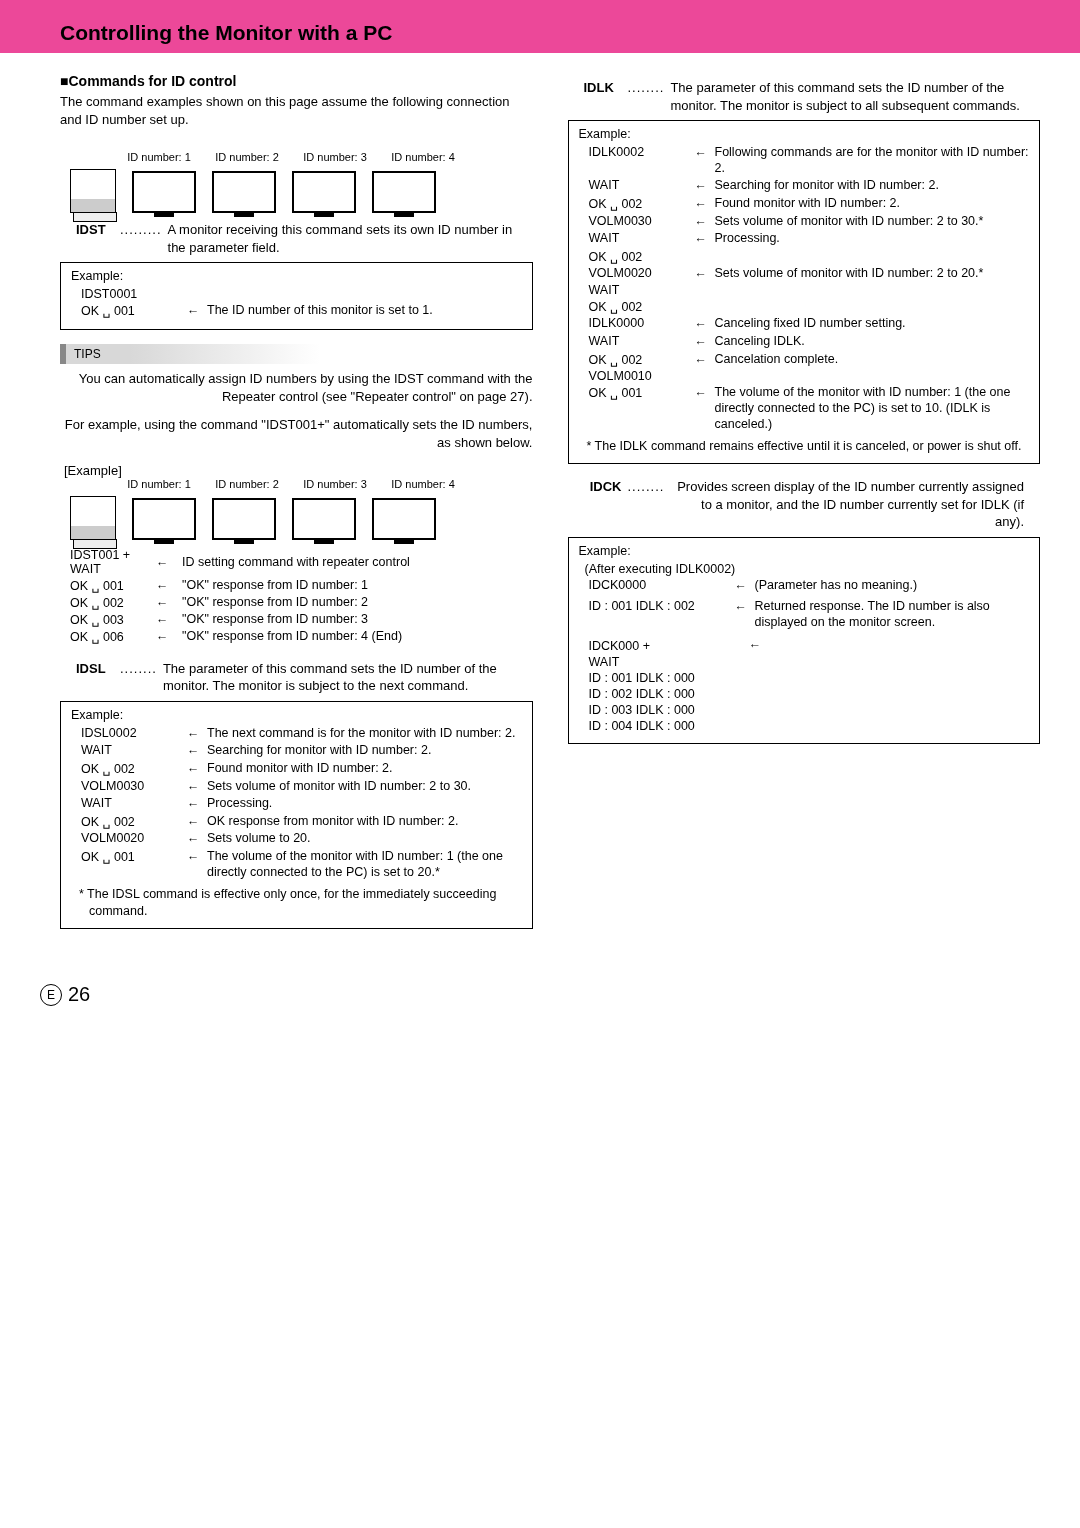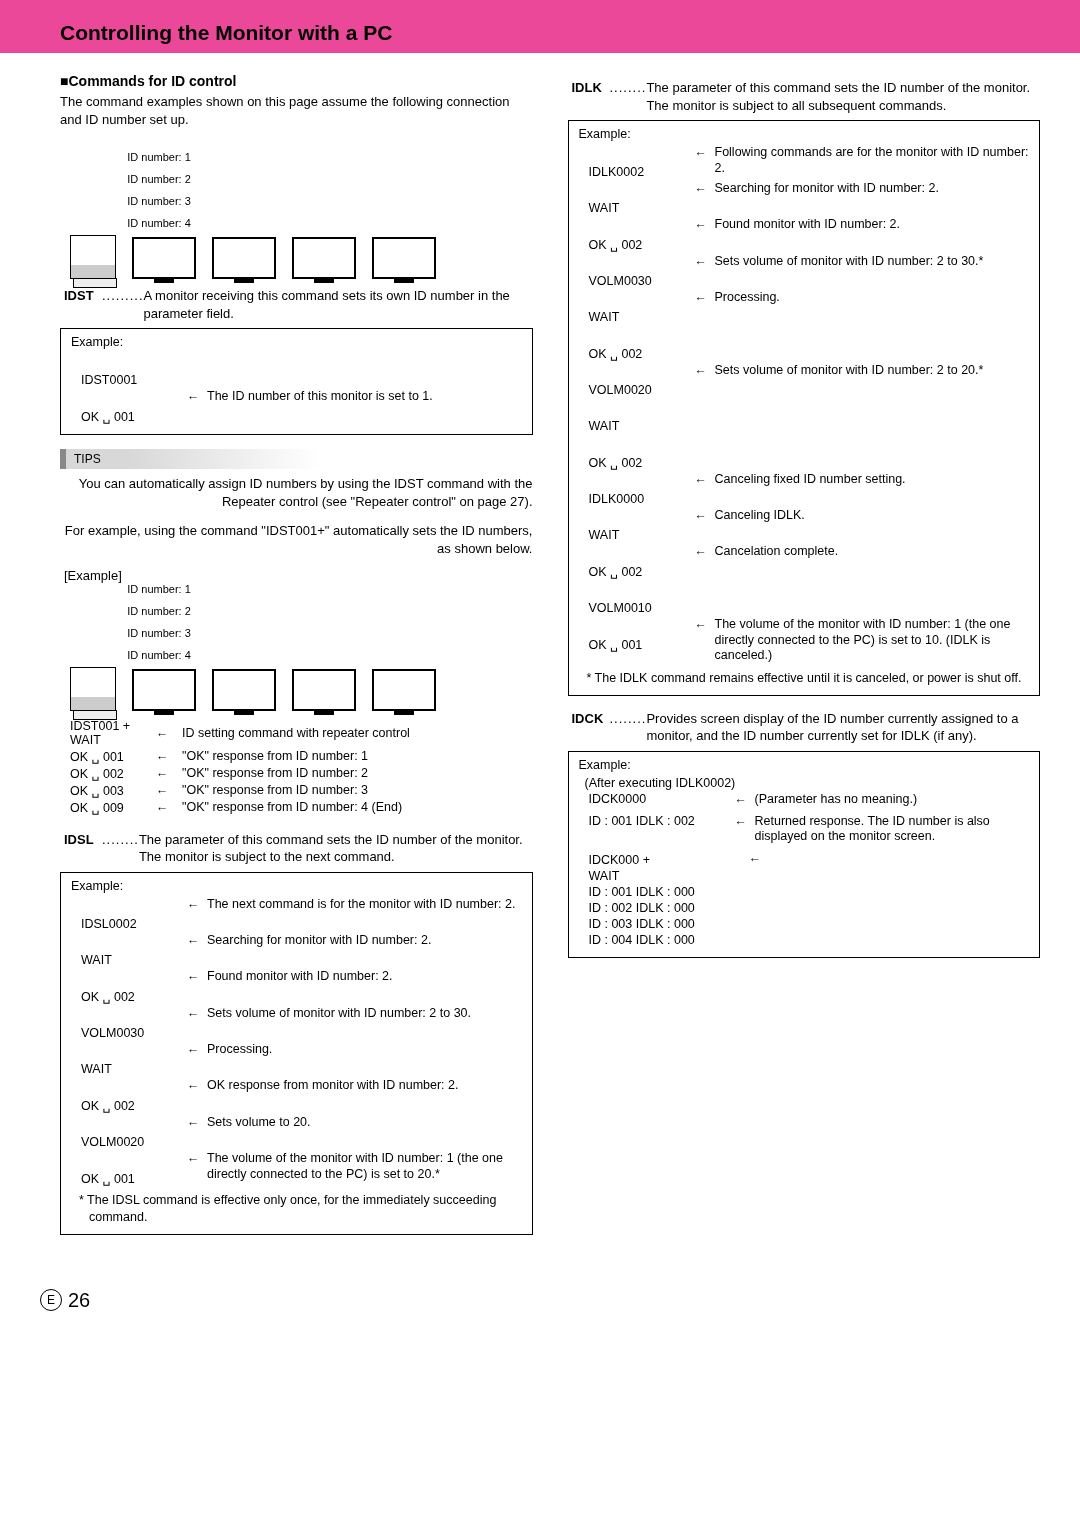--- a/index.html
+++ b/index.html
@@ -32,21 +32,20 @@
     display: flex;
     gap: 16px;
     align-items: flex-end;
     margin: 6px 0 8px 10px;
   }
   .diagram-labels {
     display: flex;
     gap: 10px;
     margin-left: 60px;
     font-size: 11px;
-    flex-direction: column;
   }
   .diagram-labels span { width: 78px; text-align: center; }
   .pc-icon {
     width: 46px; height: 44px;
     border: 1px solid #000;
     position: relative;
     background: linear-gradient(#fff 70%, #ccc 70%);
   }
   .pc-icon::before {
     content: ""; position: absolute; bottom: -10px; left: 2px;
@@ -57,39 +56,40 @@
     border: 2px solid #000;
     position: relative;
   }
   .monitor-icon::after {
     content: ""; position: absolute; bottom: -6px; left: 50%;
     transform: translateX(-50%);
     width: 20px; height: 4px; background: #000;
   }
   .cmd-desc {
     display: flex;
-    margin: 6px 4px;
+    gap: 6px;
+    margin: 6px 16px;
     line-height: 1.35;
   }
   .cmd-desc .name { font-weight: bold; min-width: 38px; }
   .cmd-desc .dots { letter-spacing: 1px; }
   .box {
     border: 1px solid #000;
     padding: 6px 10px 8px 10px;
     margin: 4px 0 14px 0;
     font-size: 12.5px;
   }
   .box .ex-title { margin-bottom: 4px; }
   .row {
     display: flex;
     align-items: flex-start;
     margin: 2px 0;
     gap: 6px;
   }
-  .row .c1 { width: 108px; padding-left: 10px; margin-top: 20px; }
+  .row .c1 { width: 108px; padding-left: 10px; }
   .row .c1b { width: 148px; padding-left: 10px; }
   .row .arrow { width: 16px; text-align: center; font-weight: bold; }
   .row .c2 { flex: 1; line-height: 1.25; }
   .tips-bar {
     background: linear-gradient(to right, #888 0, #888 6px, #d8d8d8 6px, #d8d8d8 70px, #fff 260px);
     padding: 3px 8px 3px 14px;
     font-size: 12px;
     margin-top: 14px;
     margin-bottom: 6px;
   }
@@ -202,21 +202,21 @@
         <div class="r1">OK ␣ 002</div>
         <div class="arrow">←</div>
         <div class="r2">"OK" response from ID number: 2</div>
       </div>
     <div class="resp-row">
         <div class="r1">OK ␣ 003</div>
         <div class="arrow">←</div>
         <div class="r2">"OK" response from ID number: 3</div>
       </div>
     <div class="resp-row">
-        <div class="r1">OK ␣ 009</div>
+        <div class="r1">OK ␣ 006</div>
         <div class="arrow">←</div>
         <div class="r2">"OK" response from ID number: 4 (End)</div>
       </div>
 
     <div class="cmd-desc" style="margin-top:16px;justify-content:flex-end;">
       <span class="name">IDSL</span>
       <span class="dots">........</span>
       <span>The parameter of this command sets the ID number of the monitor. The monitor is subject to the next command.</span>
     </div>
 
@@ -337,21 +337,21 @@
           </div>
           <div class="row">
             <div class="c1">OK ␣ 001</div>
             <div class="arrow">←</div>
             <div class="c2">The volume of the monitor with ID number: 1 (the one directly connected to the PC) is set to 10. (IDLK is canceled.)</div>
           </div>
         </div>
       <div class="footnote">*  The IDLK command remains effective until it is canceled, or power is shut off.</div>
     </div>
 
-    <div class="cmd-desc" style="margin-top:14px;">
+    <div class="cmd-desc" style="margin-top:14px;text-align:right;">
       <span class="name">IDCK</span>
       <span class="dots">........</span>
       <span>Provides screen display of the ID number currently assigned to a monitor, and the ID number currently set for IDLK (if any).</span>
     </div>
 
     <div class="box">
       <div class="ex-title">Example:</div>
       <div style="margin-left:6px;">(After executing IDLK0002)</div>
       <div class="row">
         <div class="c1b">IDCK0000</div>

